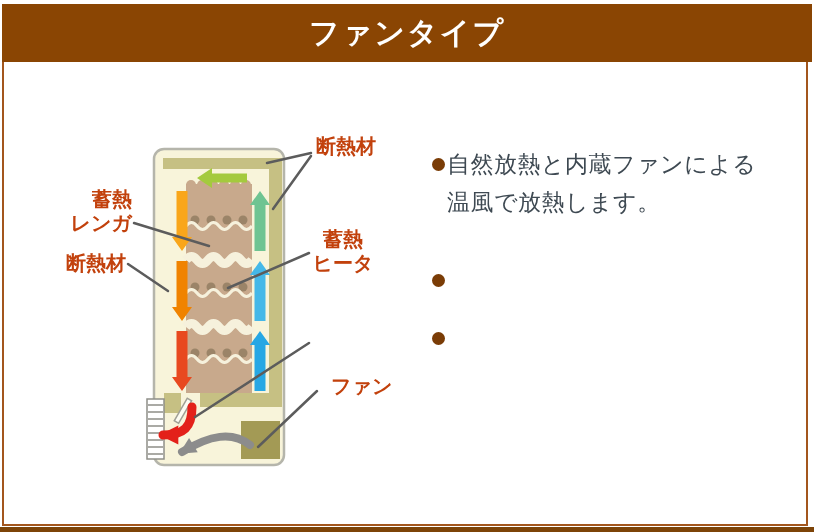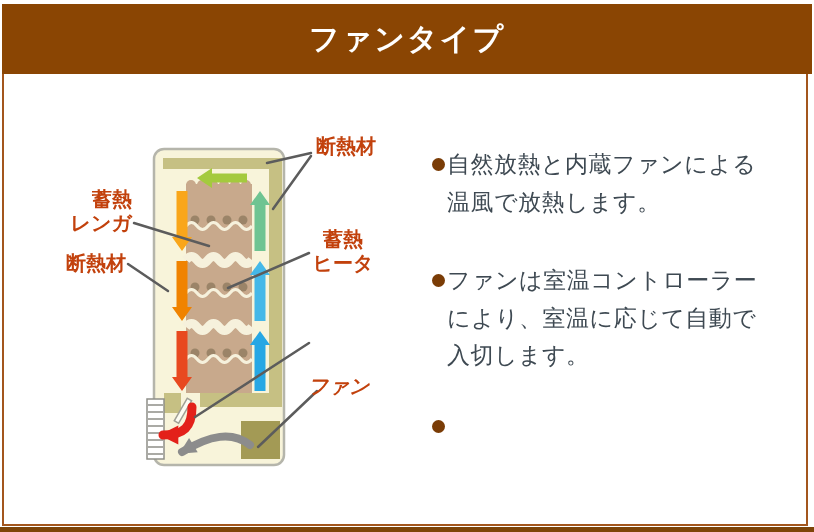--- a/index.html
+++ b/index.html
@@ -1,35 +1,35 @@
 <!DOCTYPE html>
 <html><head>
 <meta charset="utf-8">
 <style>
   html,body{margin:0;padding:0;background:#ffffff;}
   .page{position:relative;width:814px;height:532px;background:#ffffff;overflow:hidden;
         font-family:"Liberation Sans","DejaVu Sans",sans-serif;}
   .panel{position:absolute;left:2px;top:4px;width:802px;height:518px;
          border:2px solid #a3561d;background:#ffffff;}
-  .header{position:absolute;left:-2px;top:-2px;width:810px;height:70px;background:#8a4503;
+  .header{position:absolute;left:-2px;top:-2px;width:810px;height:58px;background:#8a4503;
           display:flex;align-items:center;justify-content:center;}
   .header h1{margin:0;color:#ffffff;font-size:30px;font-weight:bold;letter-spacing:2px;}
   .bottom-bar{position:absolute;left:0;bottom:0;width:814px;height:5px;background:#7d4408;}
 
   
   .diagram{position:absolute;left:60px;top:95px;width:340px;height:400px;}
   .diagram svg{position:absolute;left:0;top:0;}
   .dlabel{position:absolute;color:#c2410c;font-weight:bold;font-size:20px;line-height:24px;
           white-space:pre-line;}
   .lbl-insulation-top{left:252px;top:33px;}
   .lbl-brick{left:0;top:86px;width:68px;text-align:right;}
   .lbl-insulation-left{left:0;top:150px;width:62px;text-align:right;}
   .lbl-heater{left:246px;top:126px;width:66px;text-align:center;}
   .lbl-damper{left:248px;top:226px;}
-  .lbl-fan{left:244px;top:273px;font-style:italic;}
+  .lbl-fan{left:267px;top:273px;}
 
   
   .bullets{position:absolute;left:416px;top:128px;width:384px;list-style:none;margin:12px;padding:0;}
   .bullets li{display:flex;align-items:flex-start;}
   .bullets li:nth-child(1){margin-bottom:41px;}
   .bullets li:nth-child(2){margin-bottom:33px;}
   .bullet-dot{flex:0 0 auto;width:13px;height:13px;border-radius:50%;background:#7a3c06;
               margin-top:12px;margin-right:2px;}
   .bullet-text{font-size:23px;line-height:37.5px;color:#3e4952;font-weight:500;
                white-space:pre-line;letter-spacing:0.5px;}
@@ -140,23 +140,20 @@
     </div>
 
     <ul class="bullets">
       <li>
         <span class="bullet-dot"></span>
         <span class="bullet-text">自然放熱と内蔵ファンによる
 温風で放熱します。</span>
       </li>
       <li>
         <span class="bullet-dot"></span>
-        <span class="bullet-text">ファンは室温コントローラー
-により、室温に応じて自動で
-入切します。</span>
       </li>
       <li>
         <span class="bullet-dot"></span>
       </li>
     </ul>
 
   </div>
   <div class="bottom-bar"></div>
 </div>
 

